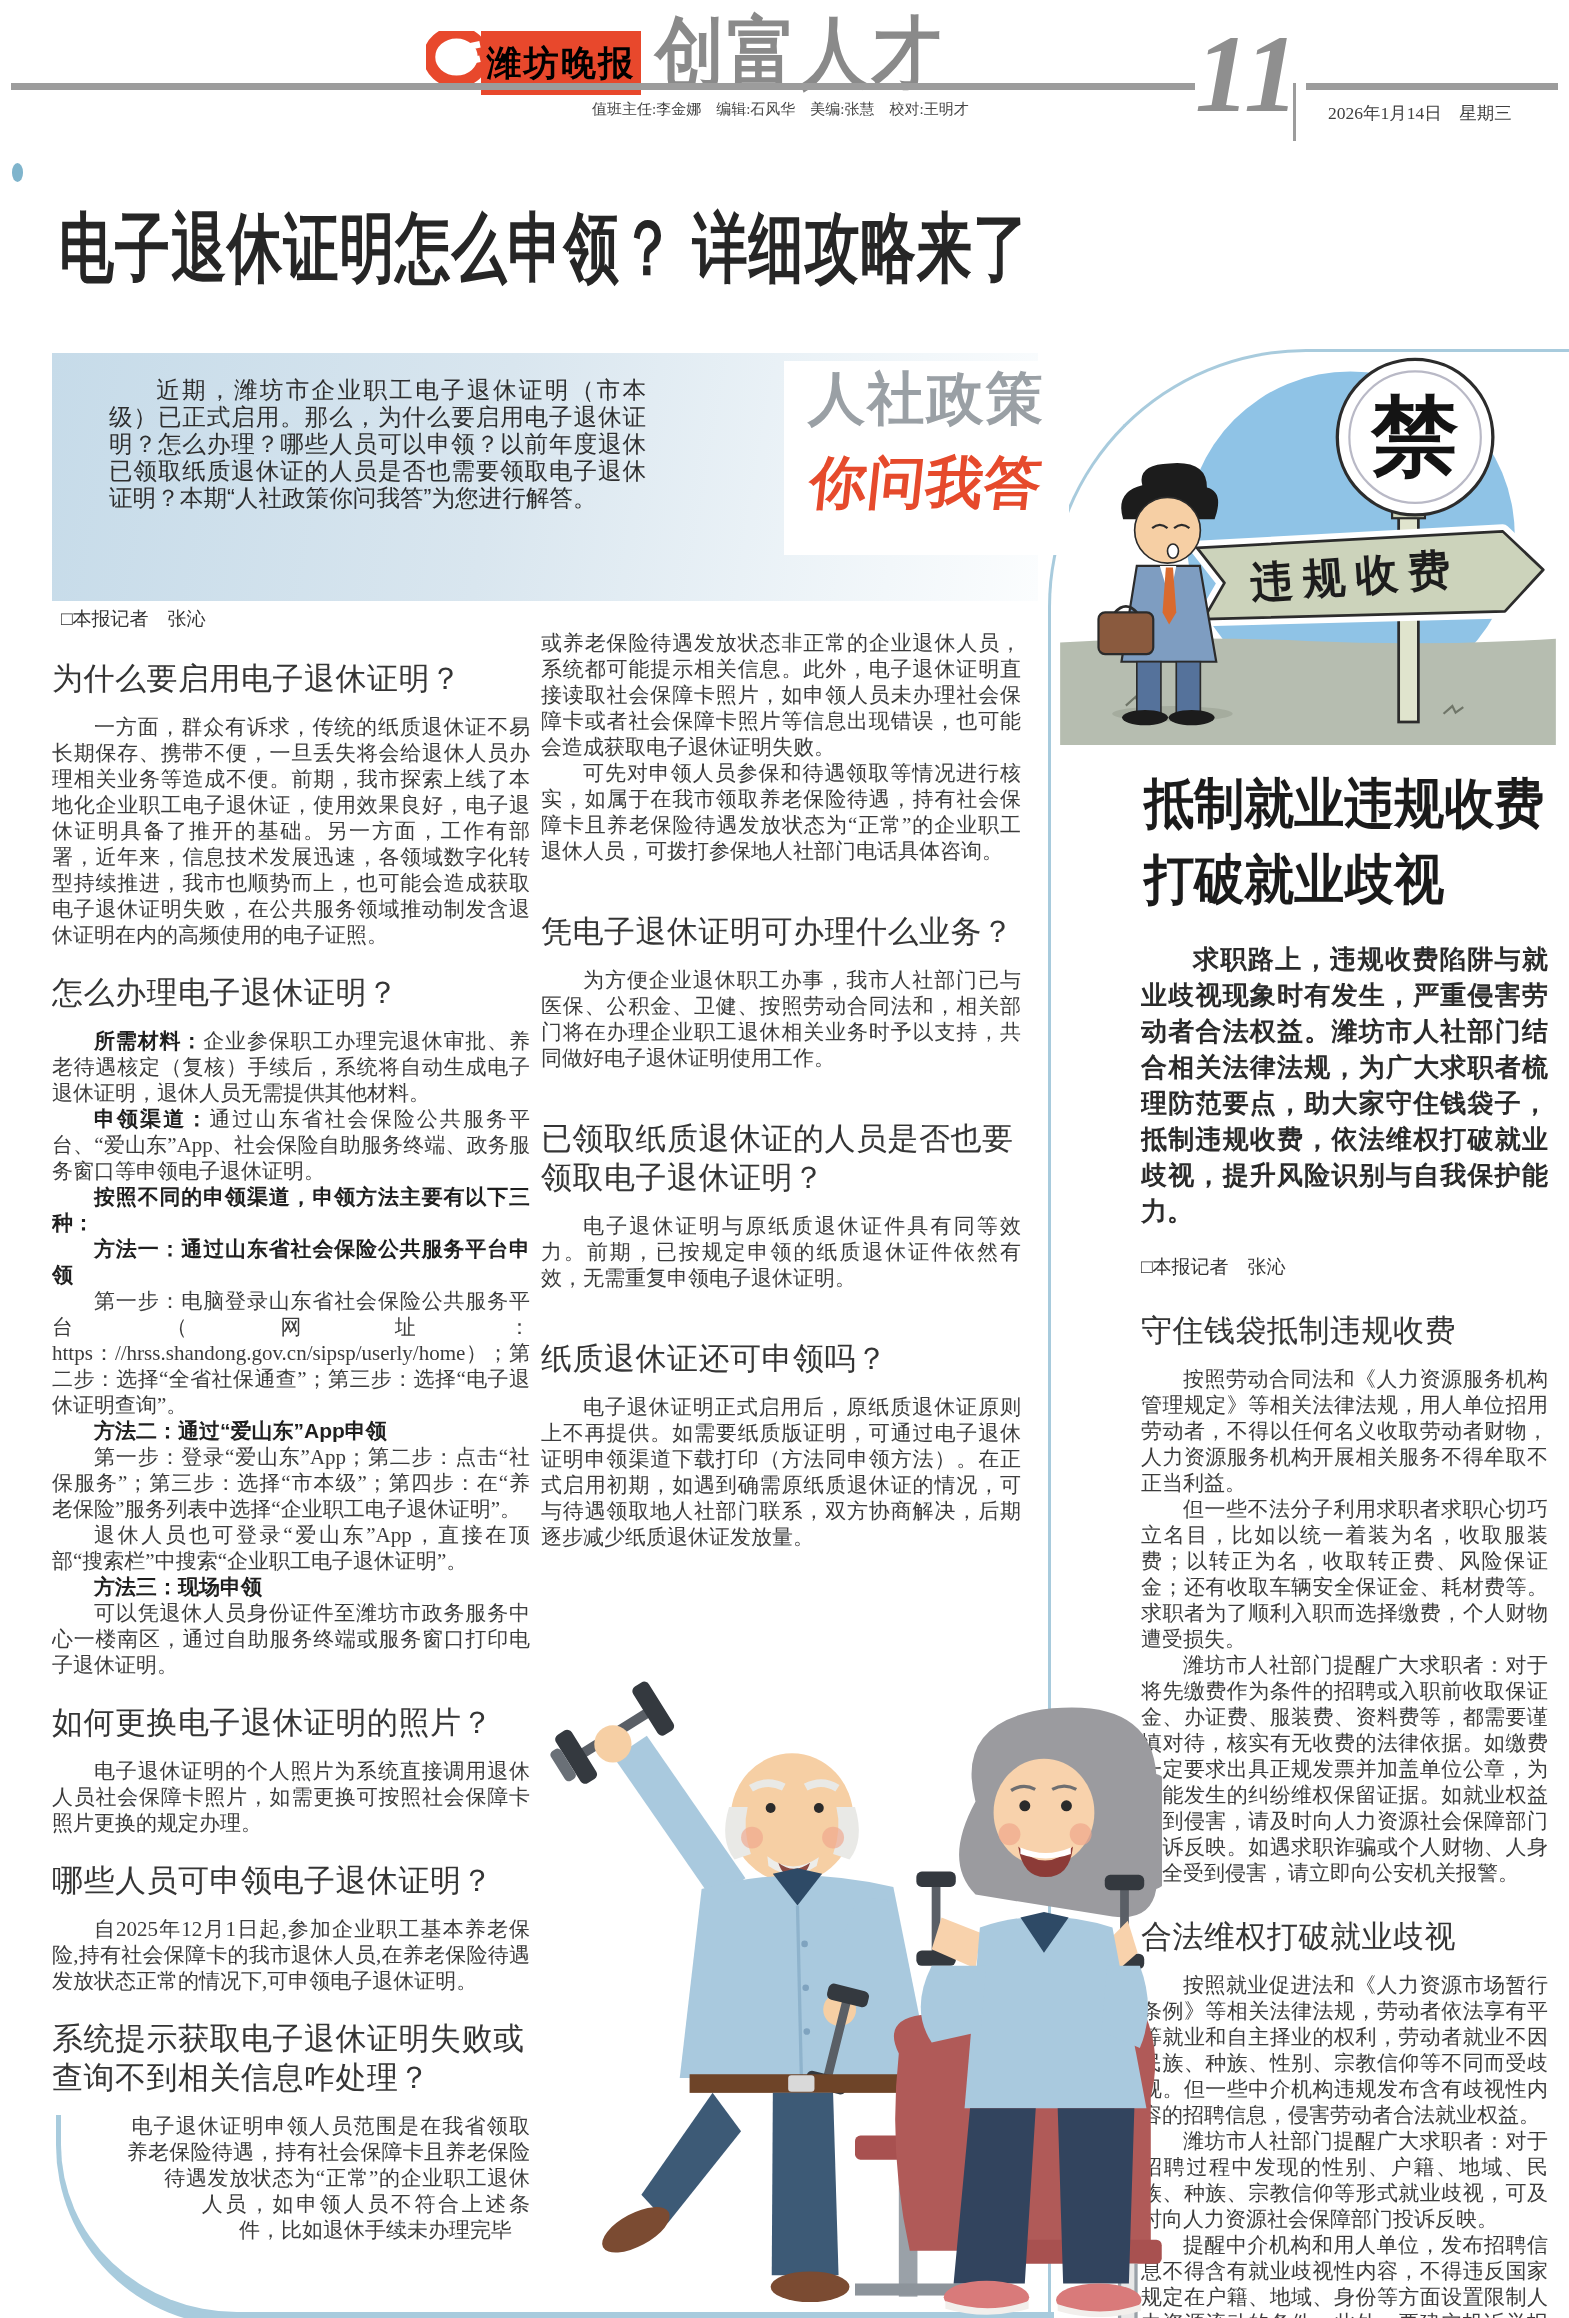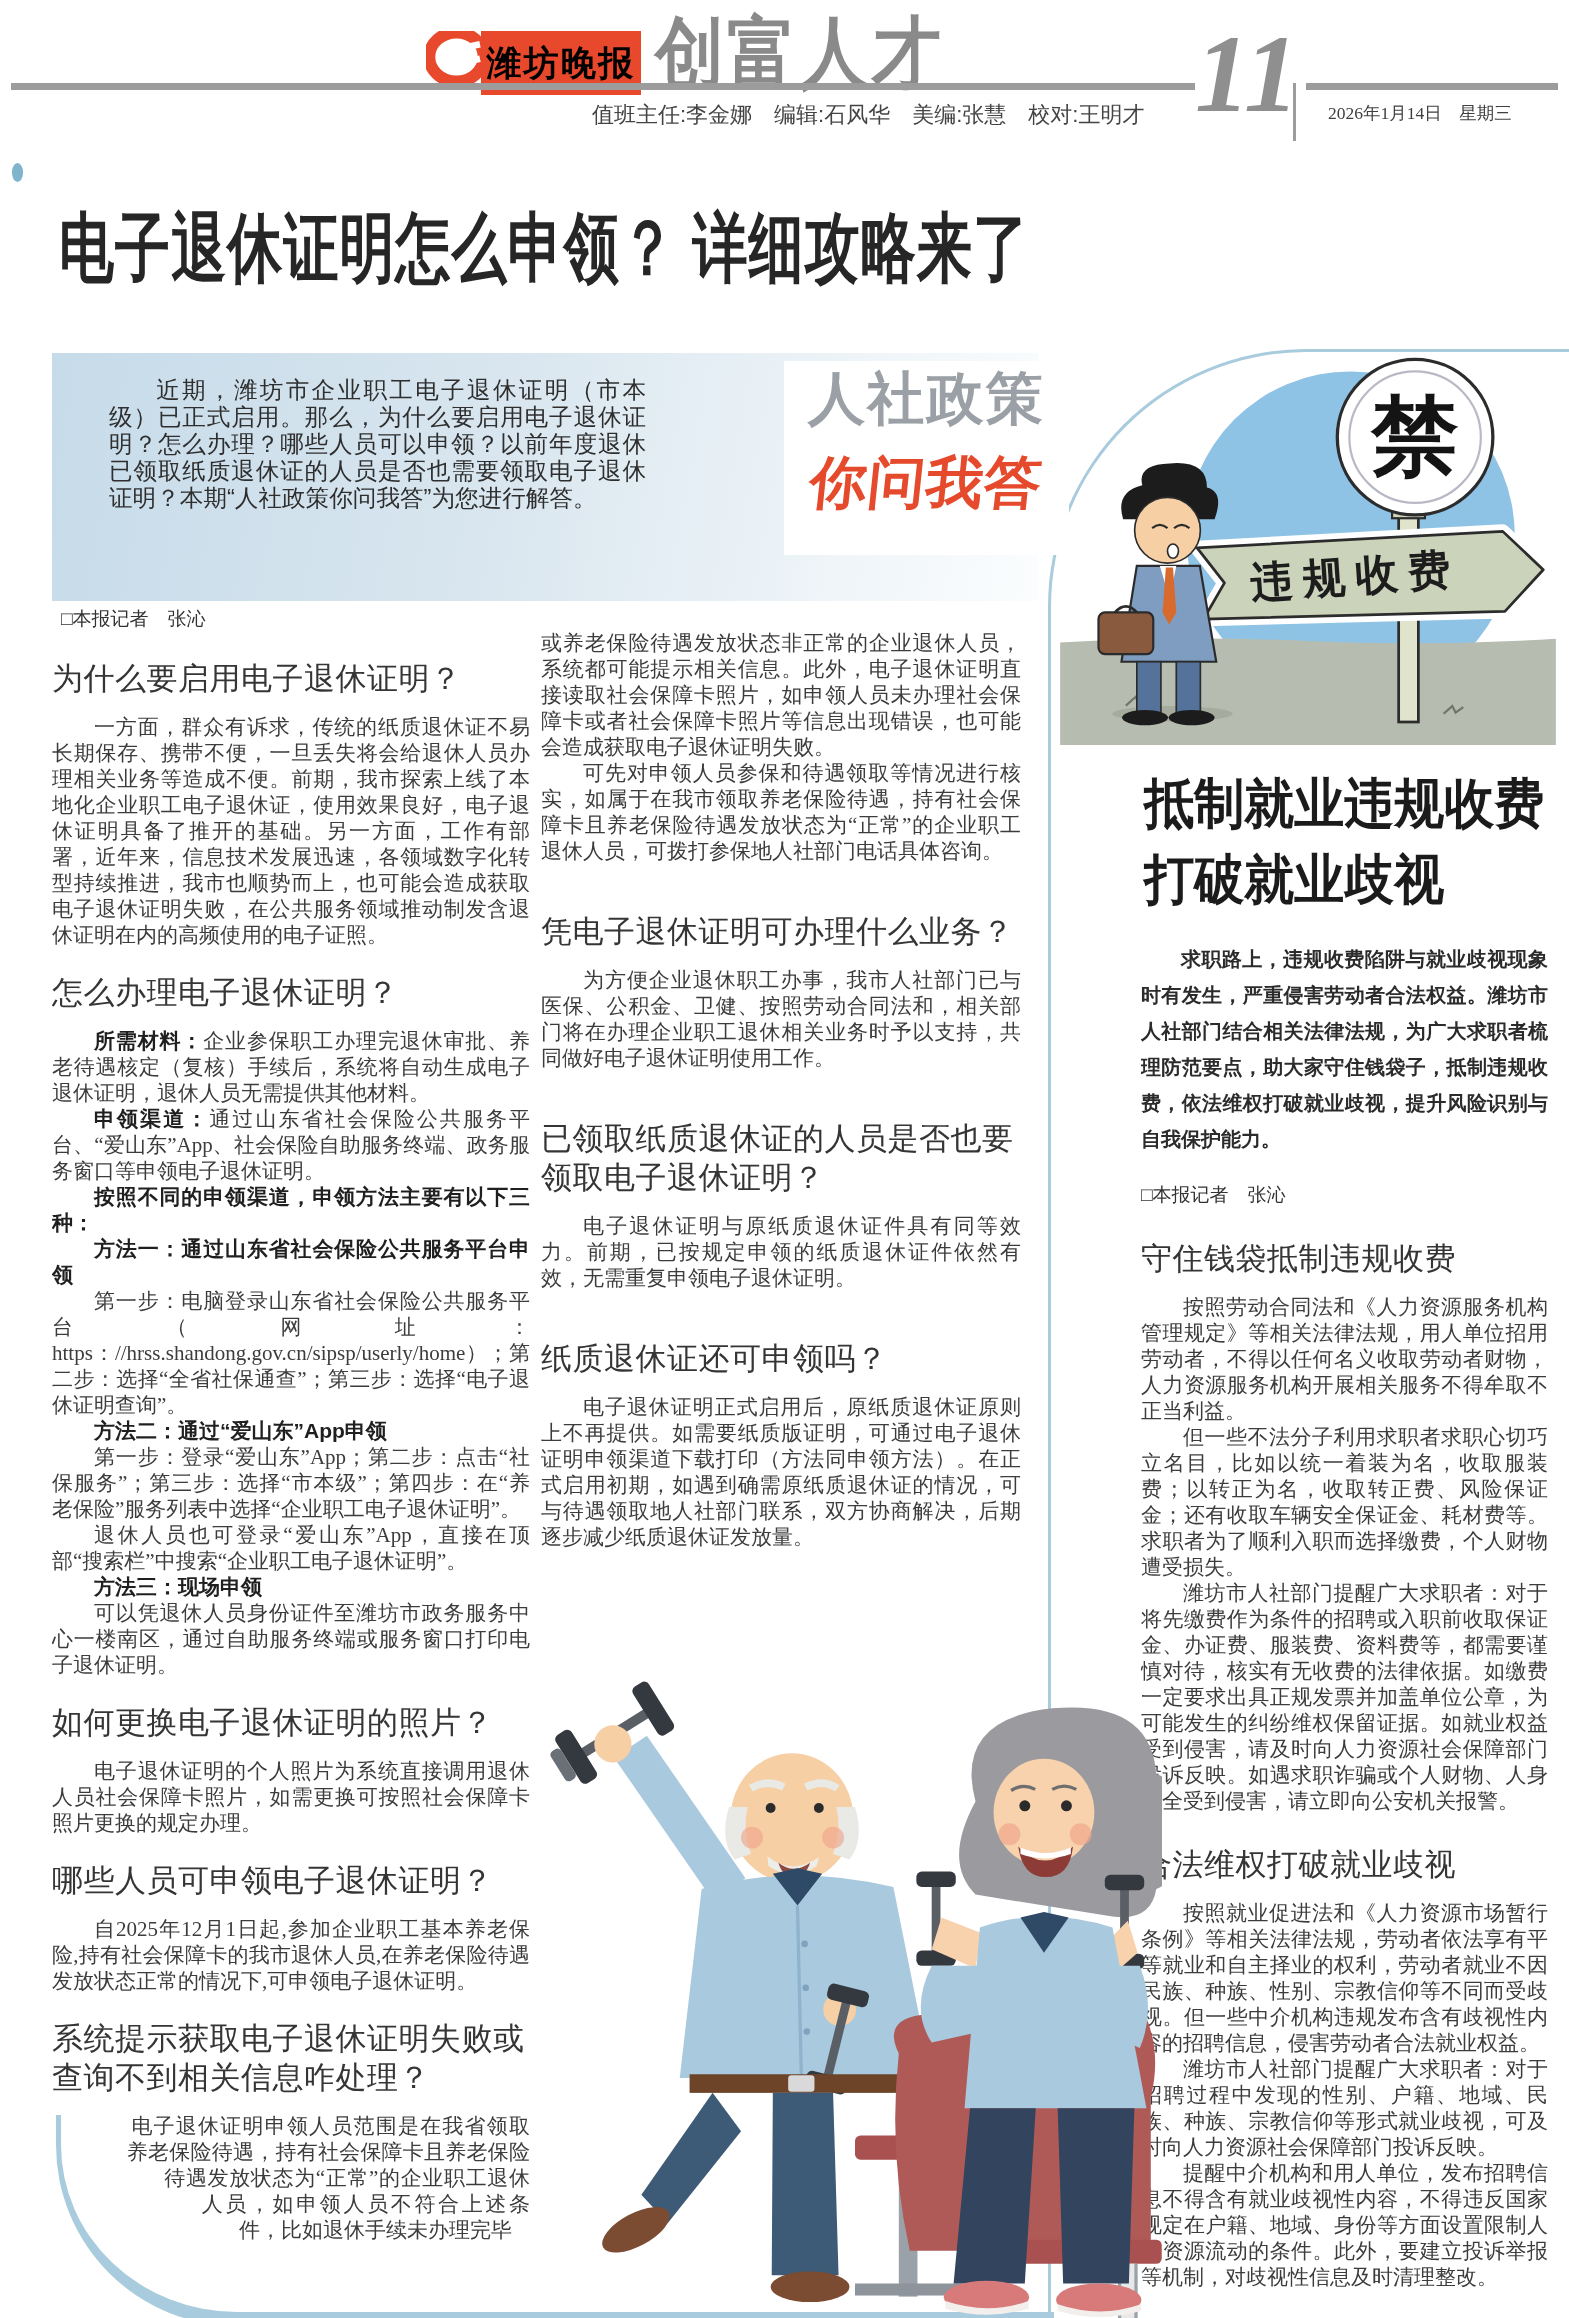--- a/index.html
+++ b/index.html
@@ -9,21 +9,21 @@
   .rule{position:absolute;background:#9c9c9c;}
   #rule-left{left:11px;top:83px;width:1184px;height:7.1px;}
   #rule-right{left:1306px;top:83px;width:252px;height:7.1px;}
   #rule-tick{left:1293px;top:83px;width:2.7px;height:58px;}
   #logo-icon{position:absolute;left:426px;top:31px;width:61px;height:52px;}
   #paper-box{position:absolute;left:481px;top:31px;width:160px;height:64px;background:#e8482c;
              color:#000000;font-family:"Liberation Sans",sans-serif;font-weight:700;font-size:35px;
              display:flex;align-items:center;justify-content:center;letter-spacing:2.2px;}
   #section-name{position:absolute;left:655px;top:2.2px;font-family:"Liberation Sans",sans-serif;
              font-weight:900;font-size:69px;color:#8a8a8a;letter-spacing:3.3px;transform:scaleY(1.12);transform-origin:top left;}
-  #credits{position:absolute;left:592px;top:100px;font-size:22px;color:#444;font-family:Liberation Sans, sans-serif;}
+  #credits{position:absolute;left:592px;top:100px;font-size:15px;color:#444;font-family:Liberation Serif, serif;}
   #page-num{position:absolute;left:1195px;top:19px;font-family:"Liberation Serif",serif;
              font-style:italic;font-weight:700;font-size:110px;color:#8f8f8f;line-height:1;}
   #issue-date{position:absolute;left:1328px;top:101px;font-size:17.5px;color:#3f3f3f;}
   #teal-dot{position:absolute;left:12px;top:163px;width:11px;height:18.6px;border-radius:50%;background:#7fb4cc;}
   
   #lead-headline{position:absolute;left:59px;top:198px;width:1058px;font-family:"Liberation Sans",sans-serif;
              font-weight:900;font-size:55px;color:#262626;letter-spacing:1.1px;white-space:nowrap;
              transform:scaleY(1.38);transform-origin:top left;}
   #intro-box{position:absolute;left:52px;top:353px;width:986px;height:248px;
              background:linear-gradient(100deg,#c6dbe9 0%,#d9e6ef 45%,#f2f7fa 85%,#fbfdfe 100%);}
@@ -46,21 +46,21 @@
   h2.first{margin-top:0;}
   .body{font-size:21px;line-height:26px;text-align:justify;text-indent:2em;margin:0;color:#3c3c3c;}
   .body.noindent{text-indent:0;}
   .body.strong{font-family:"Liberation Sans",sans-serif;font-weight:700;color:#1f1f1f;}
   .body b{font-family:"Liberation Sans",sans-serif;font-weight:700;color:#1f1f1f;}
   #wrap-spacer{float:left;width:236px;height:164px;shape-outside:polygon(0 0,100% 100%,0 100%);}
   #mid-gap{height:49px;}
   
   #right-headline{font-family:"Liberation Sans",sans-serif;font-weight:900;font-size:50px;line-height:70px;
          color:#1b1b1b;margin:0 0 0 3.3px;transform:scaleY(1.08);transform-origin:top left;}
-  #right-intro{font-family:"Liberation Sans",sans-serif;font-weight:600;font-size:20px;line-height:36px;
+  #right-intro{font-family:"Liberation Sans",sans-serif;font-weight:600;font-size:26px;line-height:36px;
          text-align:justify;text-indent:2em;color:#2b2b2b;margin:35px 0 0 0;}
   #right-byline{margin-top:25px;}
   
   #panel-border{position:absolute;left:1048px;top:349px;width:522px;height:1970px;
          border-left:3.8px solid #a8cbdd;border-top:3.8px solid #a8cbdd;border-top-left-radius:258px;}
   #bottom-band{position:absolute;left:56px;top:2115px;width:993px;height:197px;
          border-left:5px solid #a8cbdd;border-bottom:14.2px solid #a8cbdd;border-bottom-left-radius:181px;}
   #cartoon{position:absolute;left:1060px;top:355px;width:496px;height:390px;}
   #seniors{position:absolute;left:548px;top:1670px;width:614px;height:648px;}
   .svgtext{font-family:"Liberation Sans",sans-serif;font-weight:900;}

